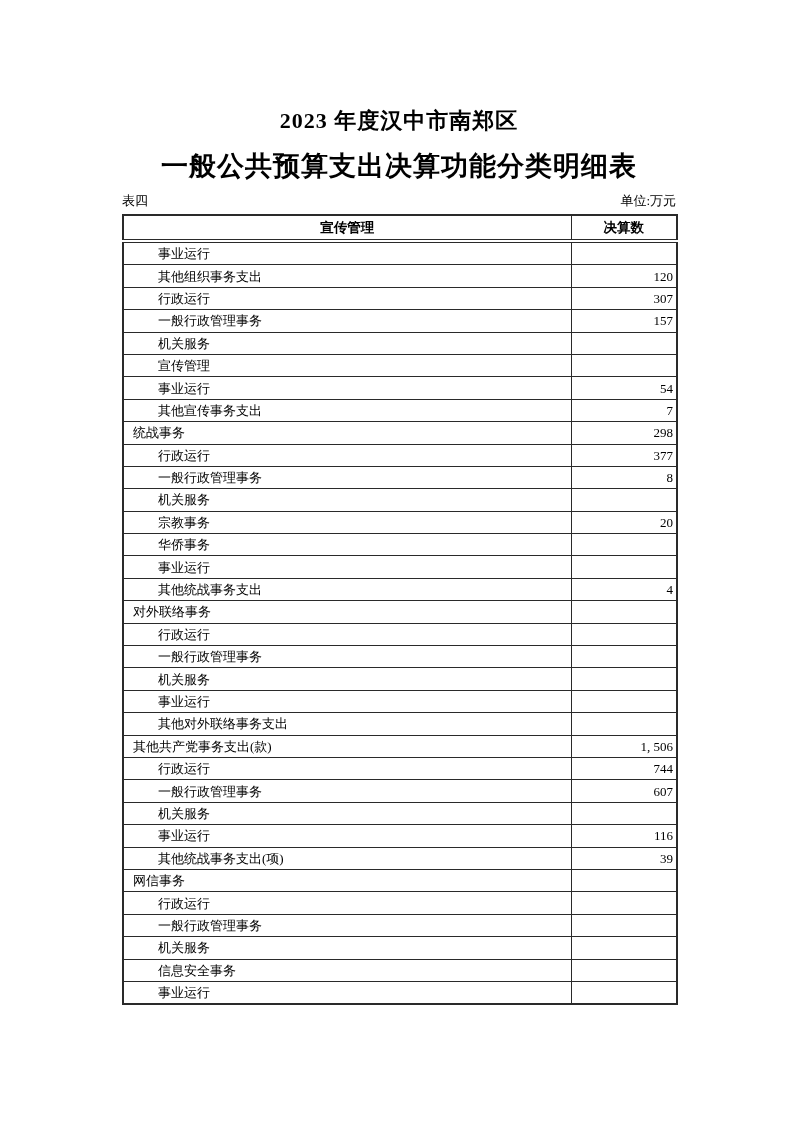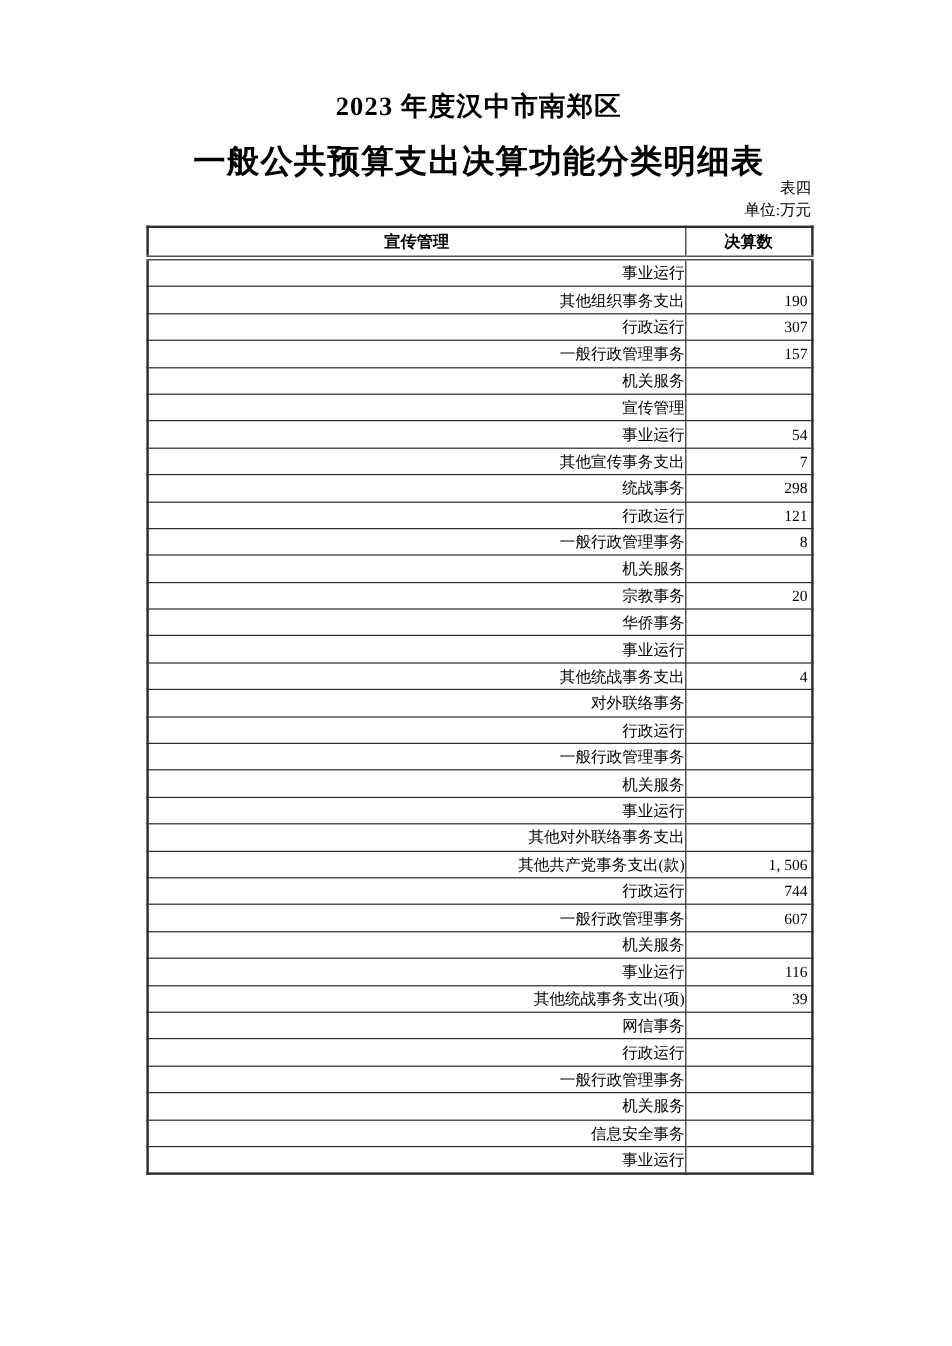--- a/index.html
+++ b/index.html
@@ -8,21 +8,21 @@
     background: #ffffff;
   }
   .page {
     position: relative;
     width: 793px;
     height: 1122px;
     background: #ffffff;
     color: #000000;
     font-family: "Liberation Serif", serif;
     box-sizing: border-box;
-    padding-top: 76px;
+    padding-top: 108px;
     overflow: hidden;
   }
   .content {
     width: 554px;
     margin-left: 122px;
   }
   .doc-title {
     text-align: center;
     font-weight: bold;
   }
@@ -36,22 +36,22 @@
     line-height: 28px;
     margin-top: 18px;
     letter-spacing: 1px;
   }
   .meta-row {
     display: flex;
     justify-content: space-between;
     align-items: flex-end;
     font-size: 13px;
     line-height: 18px;
+    margin-top: 12px;
     margin-bottom: 4px;
-    flex-direction: column;
   }
   table.budget-table {
     border-collapse: collapse;
     table-layout: fixed;
     width: 554px;
     border: 2px solid #2a2a2a;
   }
   .col-subject { width: 448px; }
   .col-value   { width: 106px; }
   .budget-table th,
@@ -70,21 +70,21 @@
     border-bottom: none;
   }
   .budget-table tbody tr:first-child td {
     border-top: 4px double #2a2a2a;
   }
   .budget-table tbody td {
     height: 21.4px;
     font-size: 13px;
     line-height: 1;
   }
-  td.subject { text-align: right; }
+  td.subject { text-align: left; }
   td.subject.indent-0 { padding-left: 9px; }
   td.subject.indent-1 { padding-left: 34px; }
   td.value {
     text-align: right;
     padding-right: 3px;
     font-family: "Liberation Serif", serif;
   }
 </style>
 </head>
 <body>
@@ -113,21 +113,21 @@
           <th>决算数</th>
         </tr>
       </thead>
       <tbody>
           <tr>
             <td class="subject indent-1">事业运行</td>
             <td class="value"></td>
           </tr>
           <tr>
             <td class="subject indent-1">其他组织事务支出</td>
-            <td class="value">190</td>
+            <td class="value">120</td>
           </tr>
           <tr>
             <td class="subject indent-1">行政运行</td>
             <td class="value">307</td>
           </tr>
           <tr>
             <td class="subject indent-1">一般行政管理事务</td>
             <td class="value">157</td>
           </tr>
           <tr>
@@ -145,21 +145,21 @@
           <tr>
             <td class="subject indent-1">其他宣传事务支出</td>
             <td class="value">7</td>
           </tr>
           <tr>
             <td class="subject indent-0">统战事务</td>
             <td class="value">298</td>
           </tr>
           <tr>
             <td class="subject indent-1">行政运行</td>
-            <td class="value">121</td>
+            <td class="value">377</td>
           </tr>
           <tr>
             <td class="subject indent-1">一般行政管理事务</td>
             <td class="value">8</td>
           </tr>
           <tr>
             <td class="subject indent-1">机关服务</td>
             <td class="value"></td>
           </tr>
           <tr>

